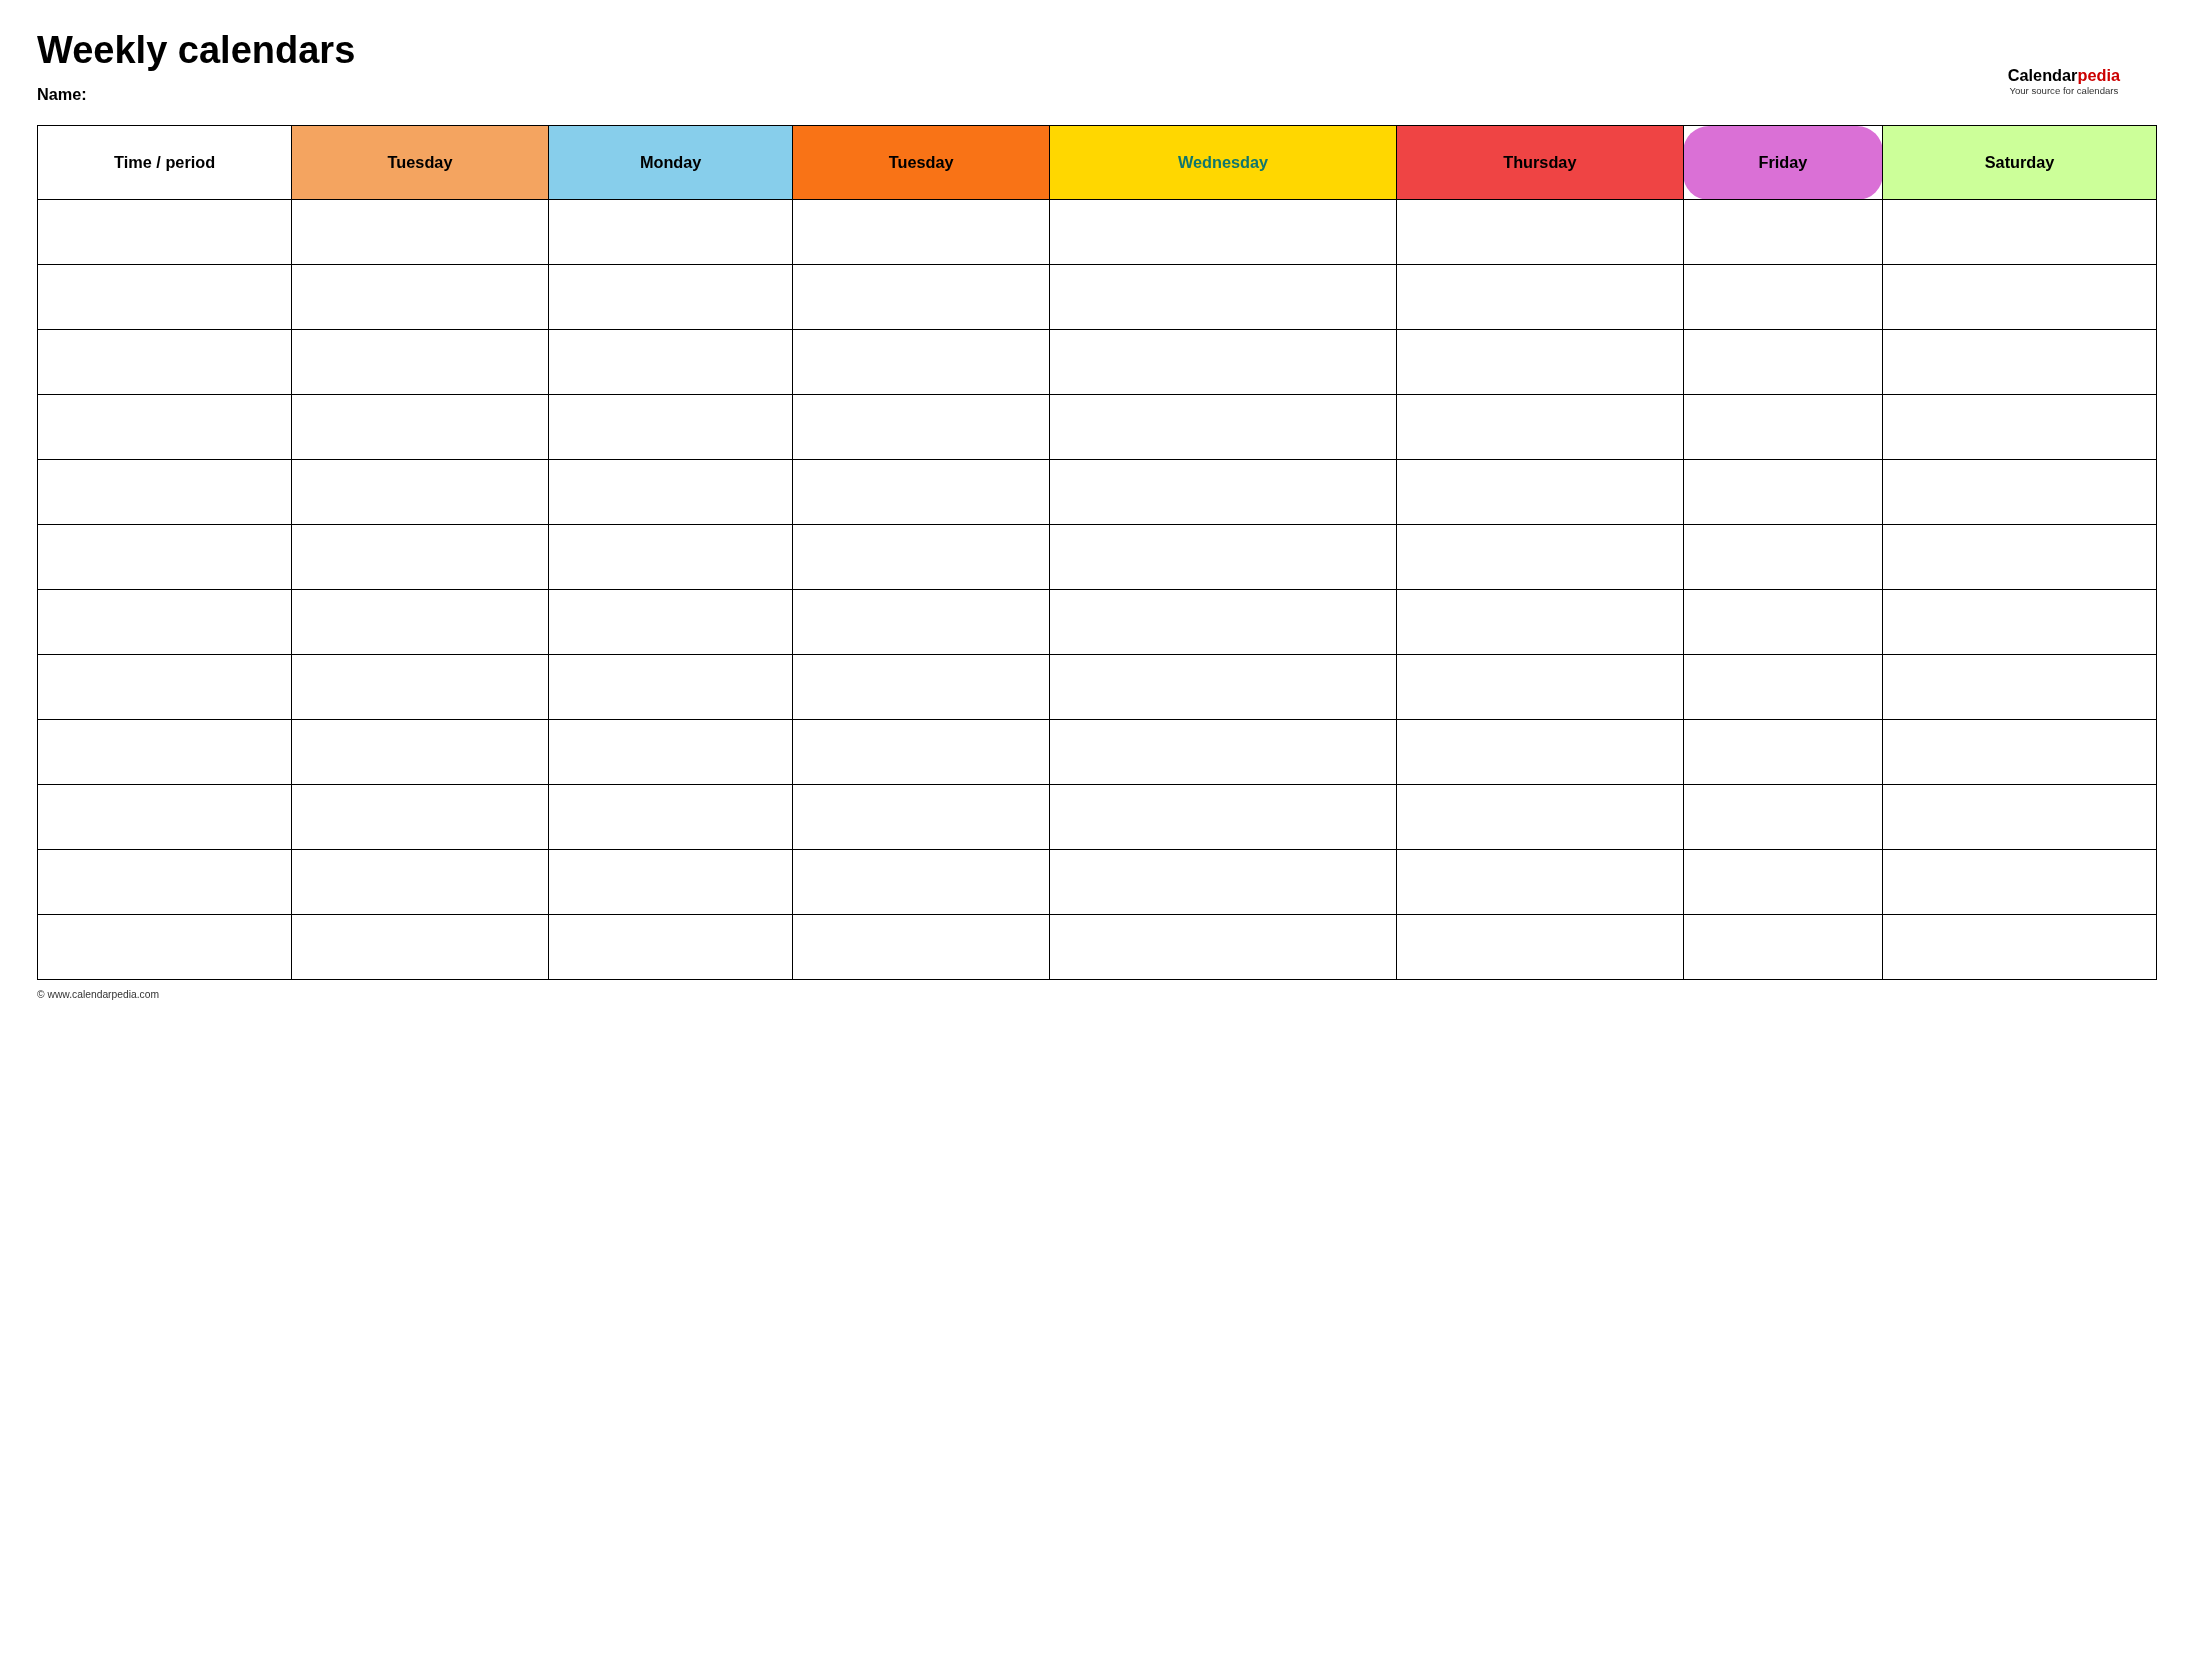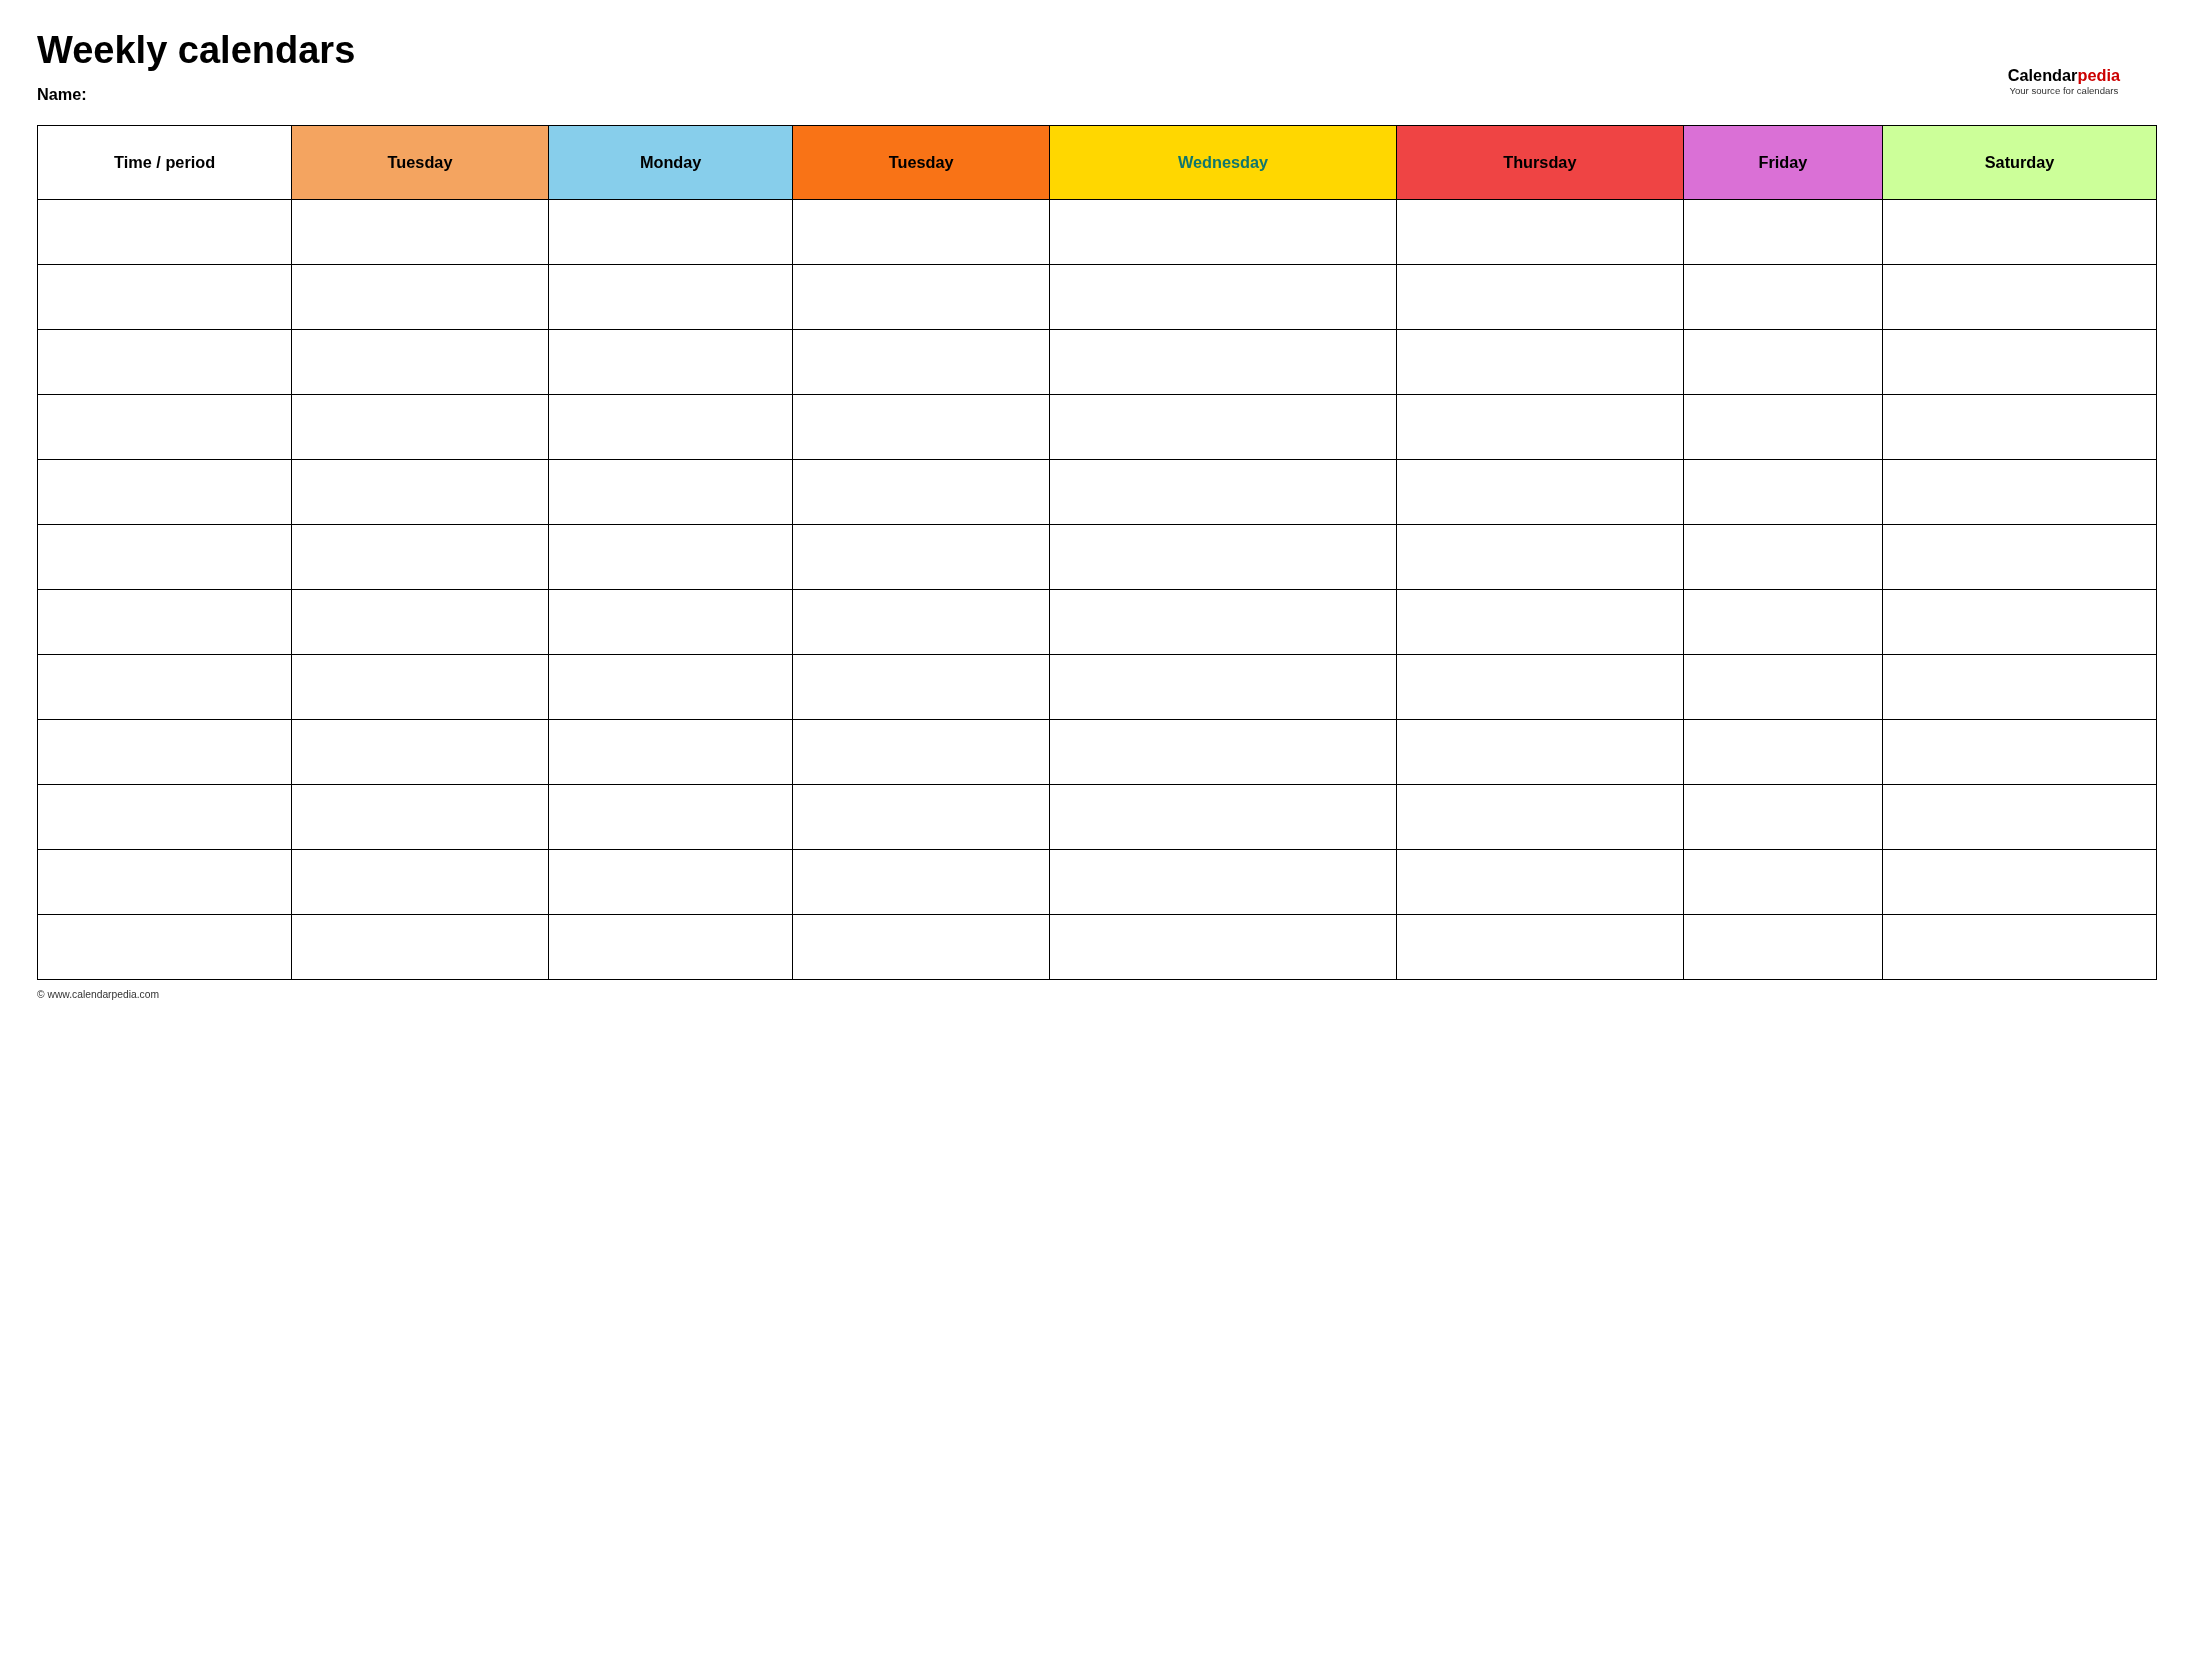--- a/index.html
+++ b/index.html
@@ -102,20 +102,21 @@
     }
 
     .th-thursday {
       background-color: #ef4444;
       color: #000000;
     }
 
     .th-friday {
       background-color: #da70d6;
       color: #000000;
+      border-radius: 26px;
     }
 
     .th-saturday {
       background-color: #ccff99;
       color: #000000;
     }
 
     .schedule-table td {
       background-color: #ffffff;
     }

